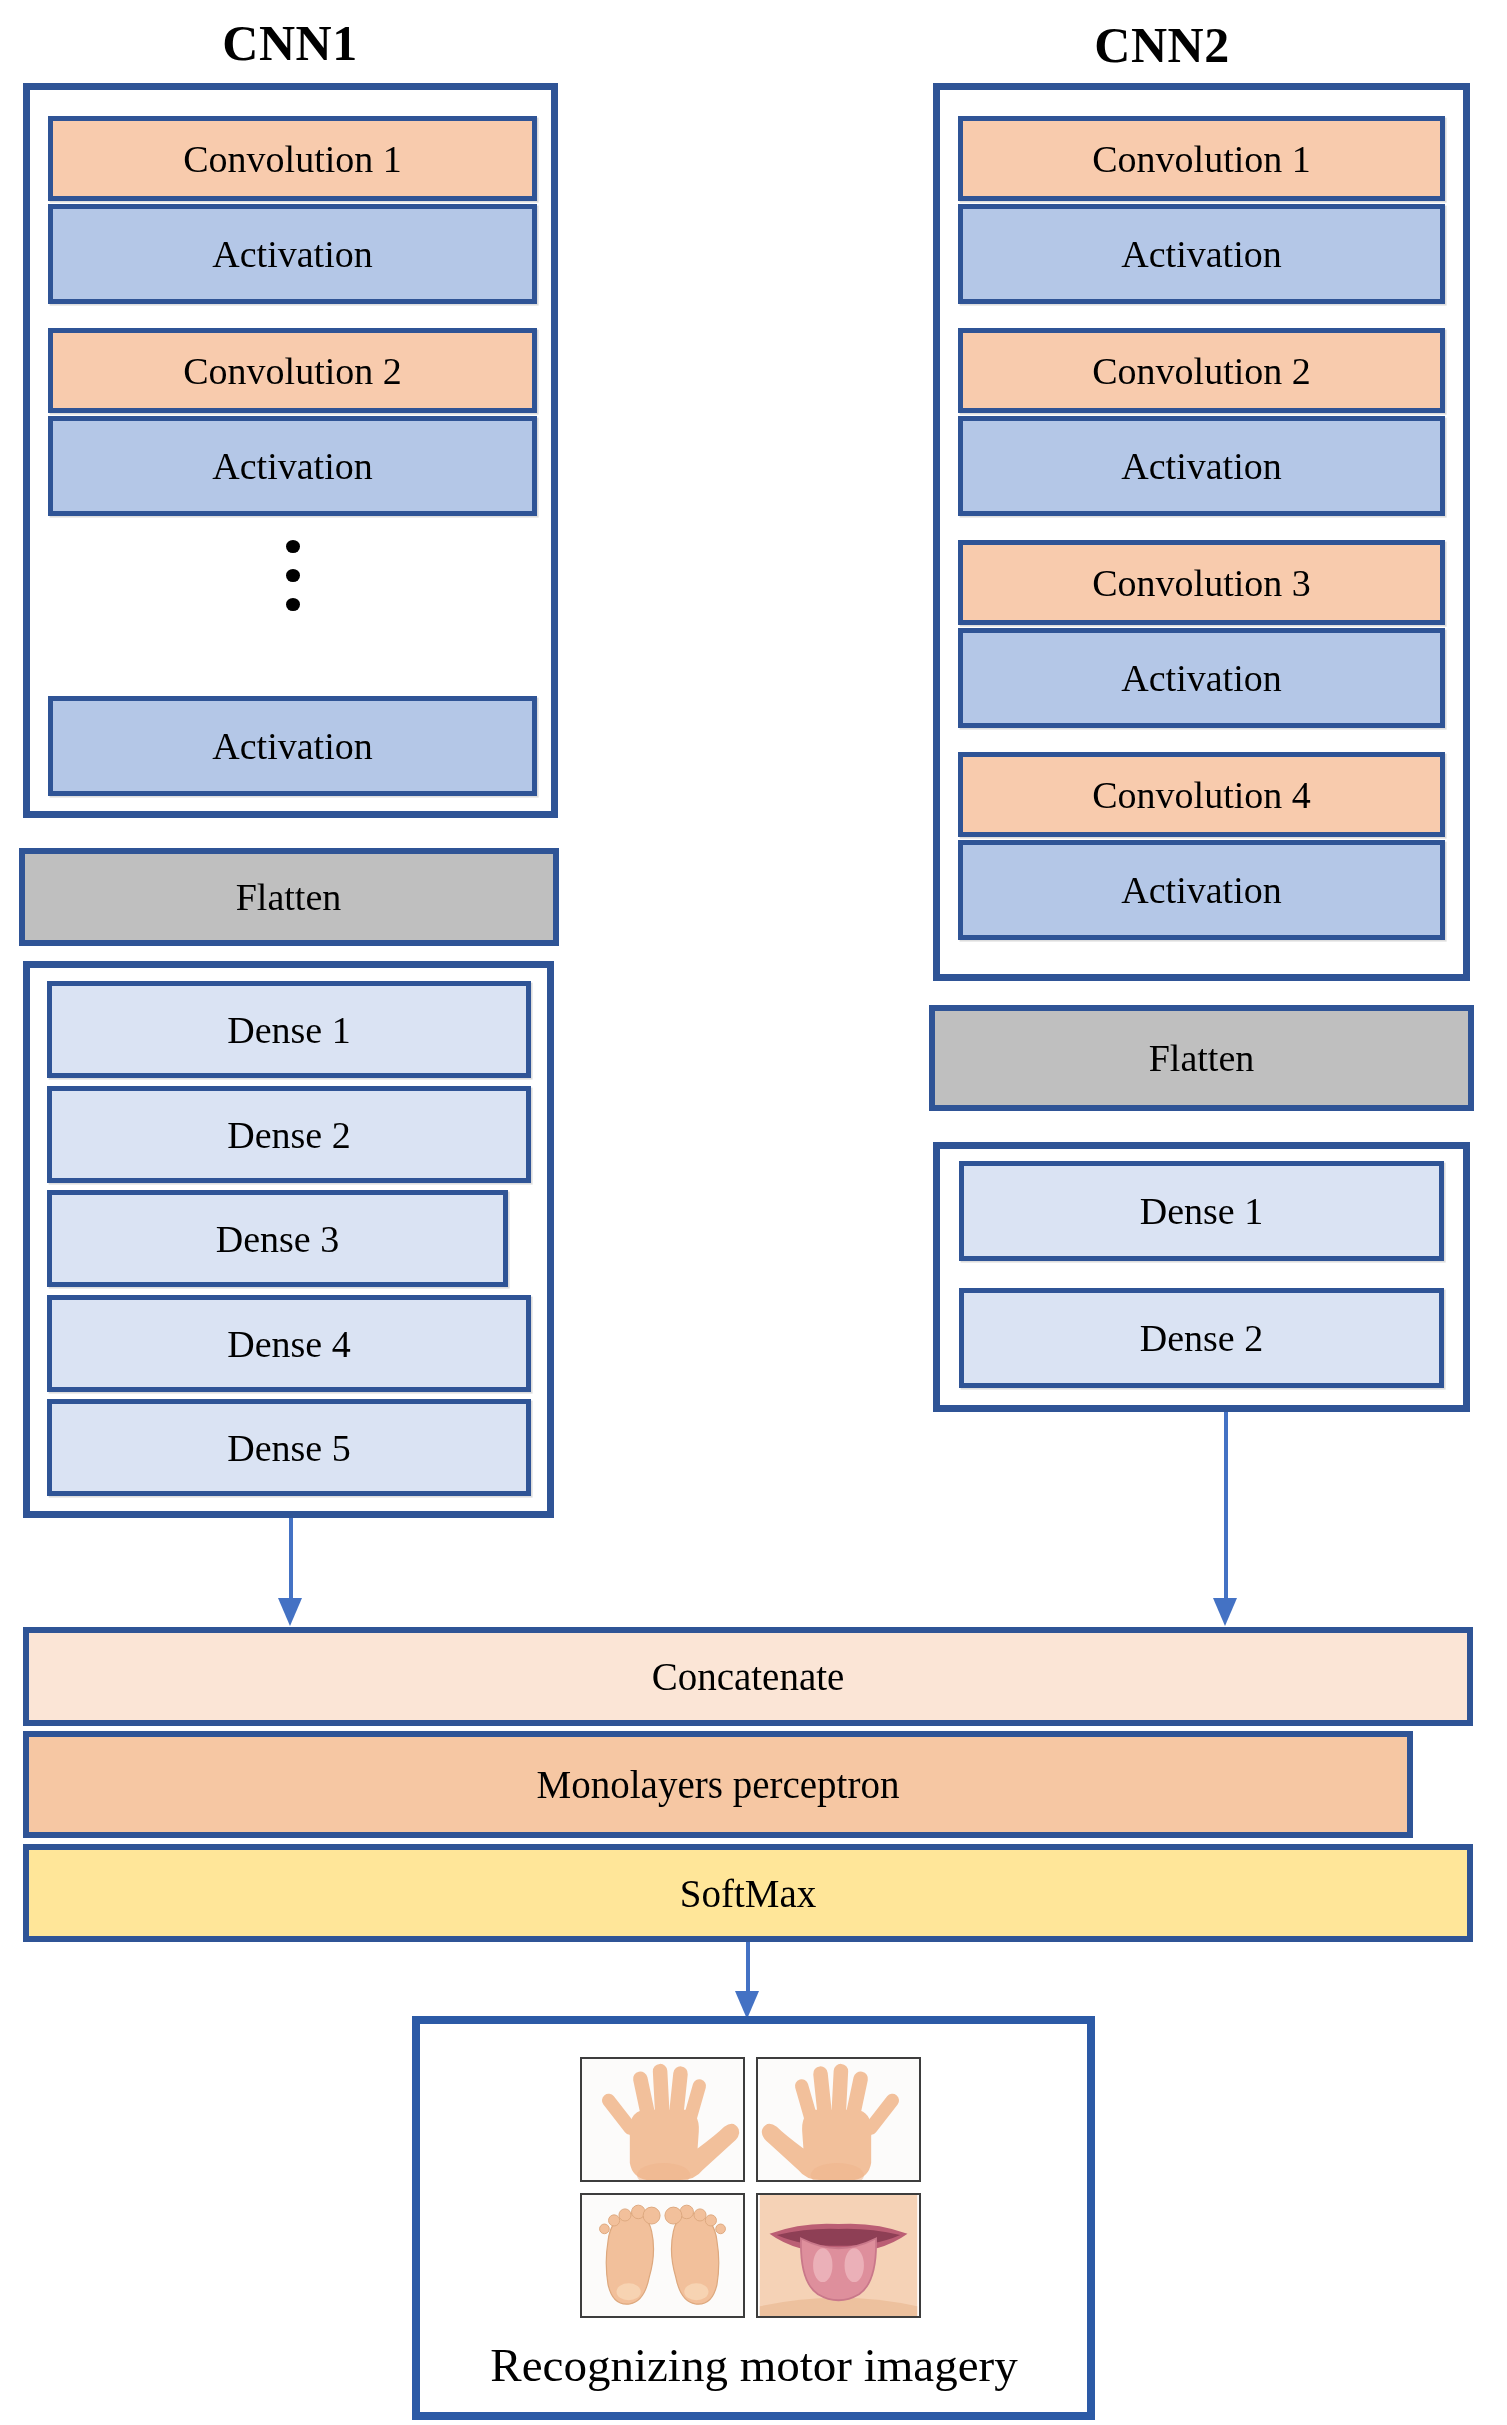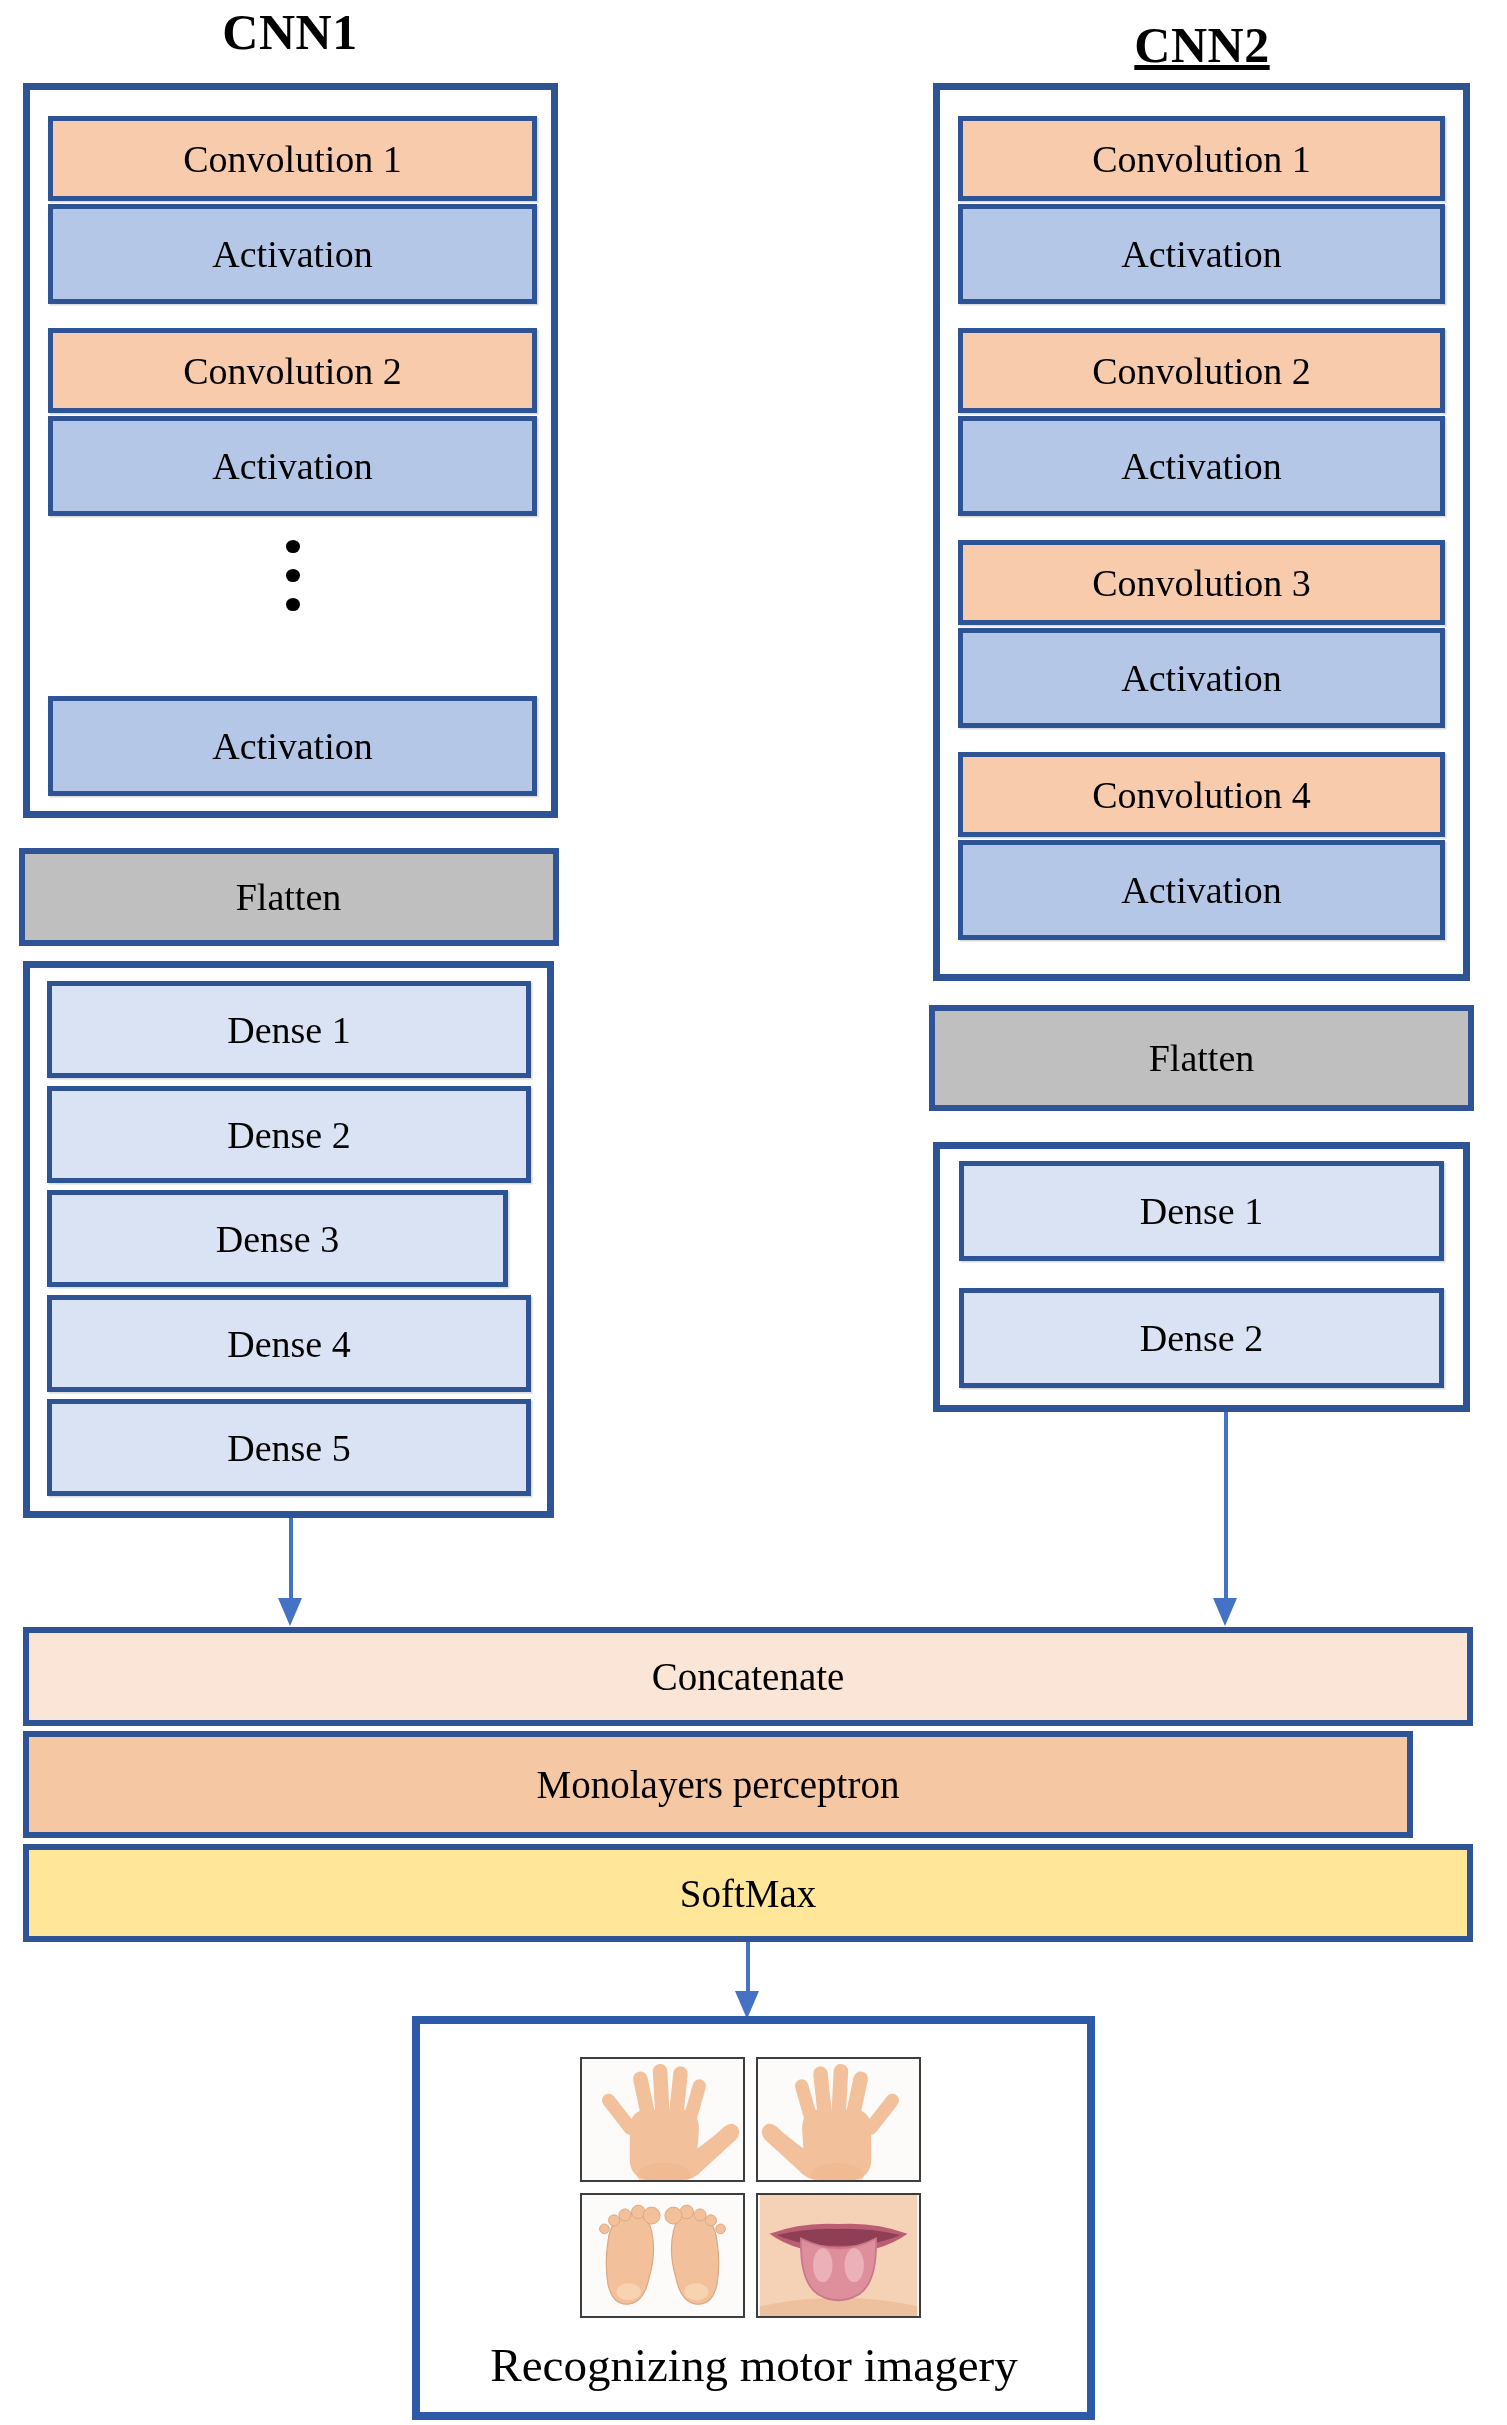--- a/index.html
+++ b/index.html
@@ -35,21 +35,21 @@
   .tile{position:absolute;width:165px;height:125px;border:2.2px solid #3d3d3d;background:#fcfbfa;overflow:hidden;}
   .tile svg{width:100%;height:100%;display:block;}
   .mirror svg{transform:scaleX(-1);}
   .caption{position:absolute;text-align:center;font-size:47px;}
 </style>
 </head>
 <body>
 
 <div class="page">
 
-  <div class="col-title" style="left:72px;top:3px;width:436px;">CNN1</div>
+  <div class="col-title" style="left:72px;top:14px;width:436px;">CNN1</div>
 
   <div class="outer" style="left:23px;top:83px;width:535px;height:735px;"></div>
 
   <div class="row peach" style="left:48px;top:116px;width:489px;height:85px;">Convolution 1</div>
   <div class="row blue" style="left:48px;top:204px;width:489px;height:100px;">Activation</div>
 
   <div class="row peach" style="left:48px;top:328px;width:489px;height:85px;">Convolution 2</div>
   <div class="row blue" style="left:48px;top:416px;width:489px;height:100px;">Activation</div>
 
   <div class="dots" style="left:276px;top:540px;width:33px;height:71px;">
@@ -65,21 +65,21 @@
   <div class="outer" style="left:23px;top:961px;width:531px;height:557px;"></div>
   <div class="row lblue" style="left:47px;top:981px;width:484px;height:97px;">Dense 1</div>
   <div class="row lblue" style="left:47px;top:1086px;width:484px;height:97px;">Dense 2</div>
   <div class="row lblue" style="left:47px;top:1190px;width:461px;height:97px;">Dense 3</div>
   <div class="row lblue" style="left:47px;top:1295px;width:484px;height:97px;">Dense 4</div>
   <div class="row lblue" style="left:47px;top:1399px;width:484px;height:97px;">Dense 5</div>
 
   <div class="arrow-shaft" style="left:289px;top:1518px;height:82px;"></div>
   <div class="arrow-head" style="left:278px;top:1598px;"></div>
 
-  <div class="col-title" style="left:984px;top:16.3px;width:436px;text-decoration:underline;">CNN2</div>
+  <div class="col-title" style="left:944px;top:16.3px;width:436px;">CNN2</div>
 
   <div class="outer" style="left:933px;top:83px;width:537px;height:898px;"></div>
 
   <div class="row peach" style="left:958px;top:116px;width:487px;height:85px;">Convolution 1</div>
   <div class="row blue" style="left:958px;top:204px;width:487px;height:100px;">Activation</div>
 
   <div class="row peach" style="left:958px;top:328px;width:487px;height:85px;">Convolution 2</div>
   <div class="row blue" style="left:958px;top:416px;width:487px;height:100px;">Activation</div>
 
   <div class="row peach" style="left:958px;top:540px;width:487px;height:85px;">Convolution 3</div>

